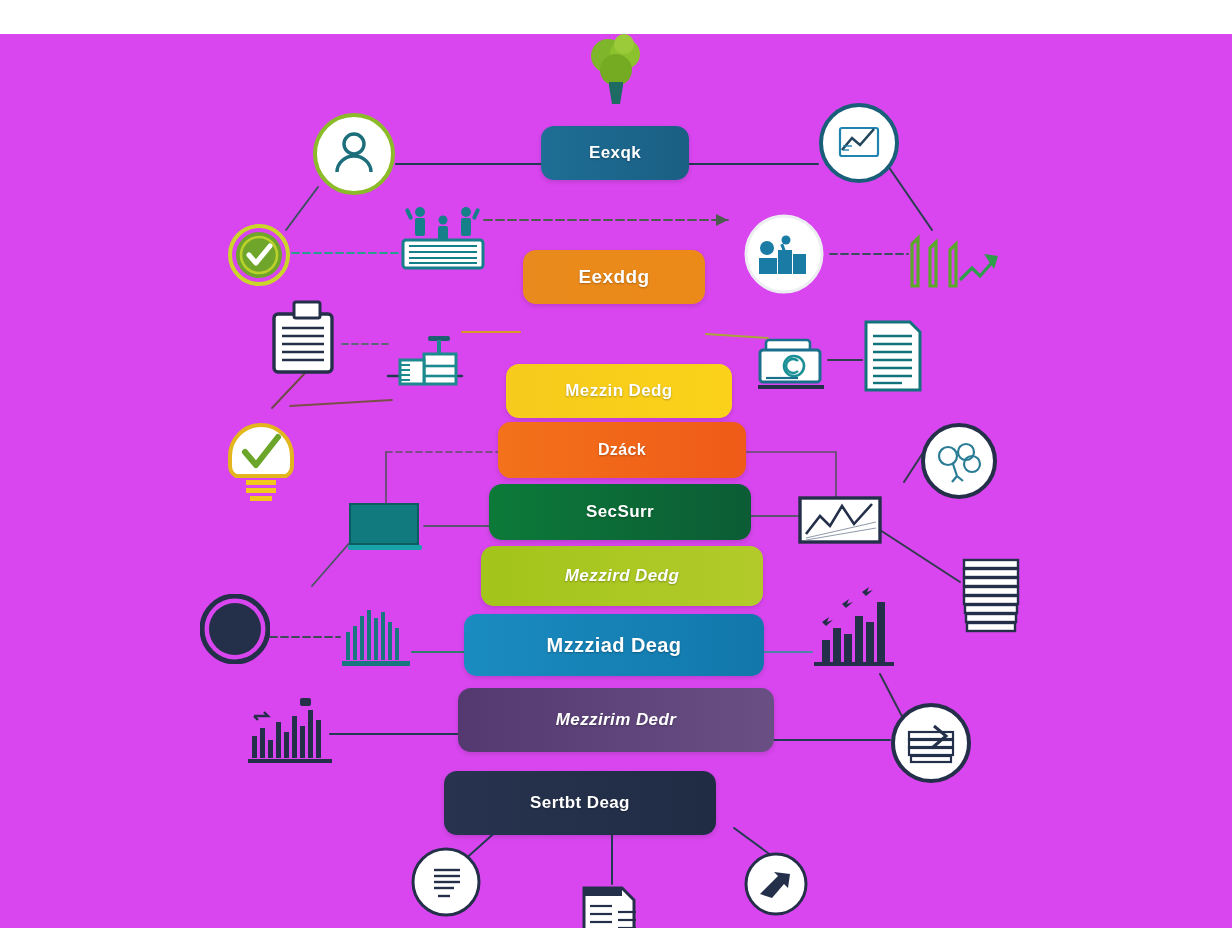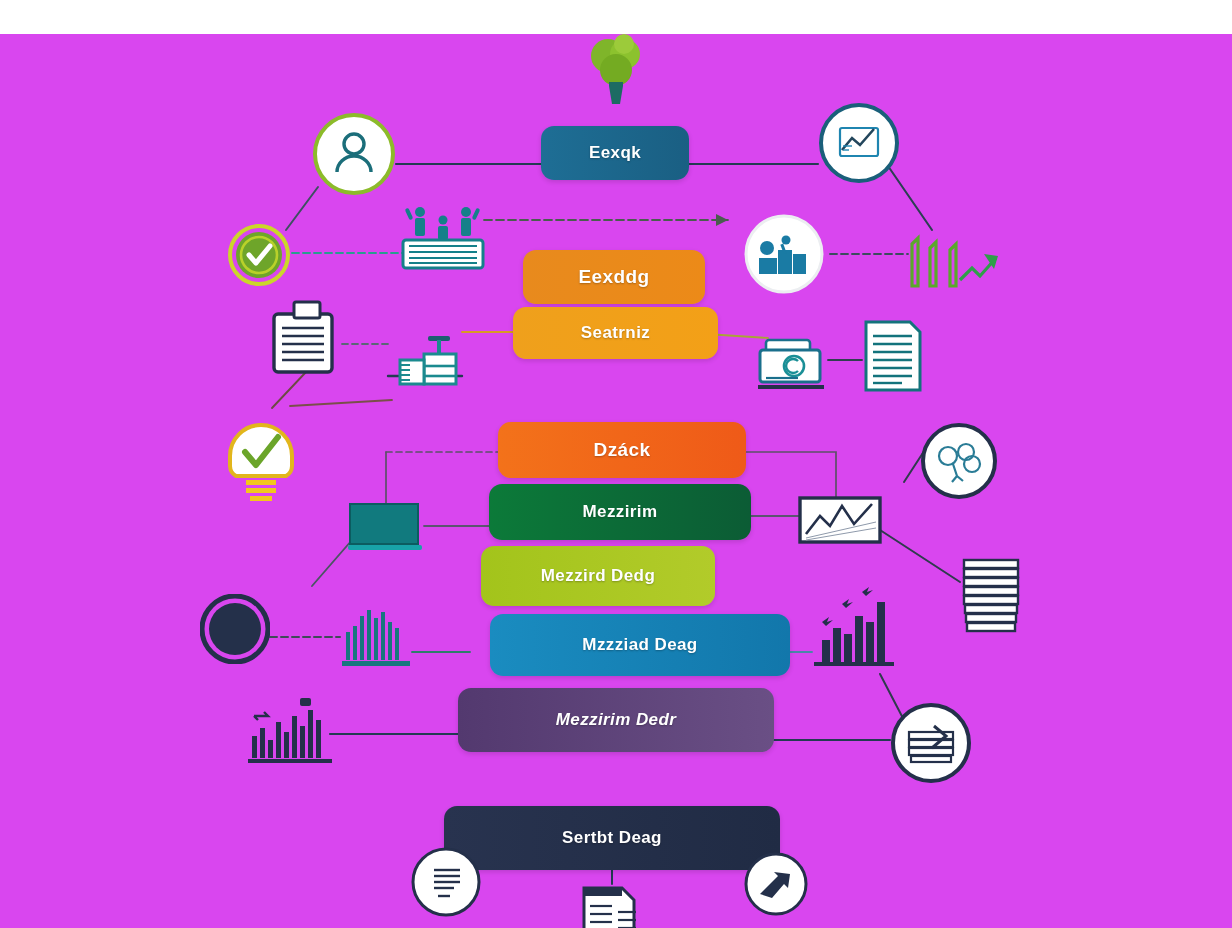--- a/index.html
+++ b/index.html
@@ -82,39 +82,39 @@
       </g>
     </svg>
   </div>
 
   <div class="band" style="left: 541px; top: 92px; width: 148px; height: 54px; background: linear-gradient(90deg, rgb(30, 110, 149), rgb(26, 95, 131)); font-size: 17px;">
     <span>Eexqk</span>
   </div>
   <div class="band" style="left: 523px; top: 216px; width: 182px; height: 54px; background: linear-gradient(90deg, rgb(232, 138, 29), rgb(236, 138, 24)); font-size: 19px;">
     <span>Eexddg</span>
   </div>
-  <div class="band" style="left: 513px; top: 273px; width: 205px; height: 52px; background: linear-gradient(90deg, rgb(239, 160, 28), rgb(243, 160, 23)); font-size: 17px;">
-    <span>Seatrniz</span>
-  </div>
-  <div class="band" style="left: 498px; top: 388px; width: 248px; height: 56px; background: linear-gradient(90deg, rgb(243, 114, 26), rgb(239, 90, 24)); font-size: 19px;">
+  <div class="band" style="left: 506px; top: 330px; width: 226px; height: 54px; background: linear-gradient(90deg, rgb(246, 203, 28), rgb(251, 210, 25)); font-size: 17px;">
+    <span>Mezzin Dedg</span>
+  </div>
+  <div class="band" style="left: 498px; top: 388px; width: 248px; height: 56px; background: linear-gradient(90deg, rgb(243, 114, 26), rgb(239, 90, 24)); font-size: 16px;">
     <span>Dzáck</span>
   </div>
   <div class="band" style="left: 489px; top: 450px; width: 262px; height: 56px; background: linear-gradient(90deg, rgb(12, 122, 57), rgb(12, 92, 53)); font-size: 17px;">
-    <span>Mezzirim</span>
-  </div>
-  <div class="band" style="left: 481px; top: 512px; width: 234px; height: 60px; background: linear-gradient(90deg, rgb(163, 196, 27), rgb(178, 203, 42)); font-size: 17px;">
+    <span>SecSurr</span>
+  </div>
+  <div class="band" style="left: 481px; top: 512px; width: 282px; height: 60px; background: linear-gradient(90deg, rgb(163, 196, 27), rgb(178, 203, 42)); font-size: 17px; font-style: italic;">
     <span>Mezzird Dedg</span>
   </div>
-  <div class="band" style="left: 490px; top: 580px; width: 300px; height: 62px; background: linear-gradient(90deg, rgb(26, 140, 192), rgb(18, 119, 171)); font-size: 17px;">
+  <div class="band" style="left: 464px; top: 580px; width: 300px; height: 62px; background: linear-gradient(90deg, rgb(26, 140, 192), rgb(18, 119, 171)); font-size: 20px;">
     <span>Mzzziad Deaɡ</span>
   </div>
   <div class="band" style="left: 458px; top: 654px; width: 316px; height: 64px; background: linear-gradient(90deg, rgb(83, 57, 111), rgb(106, 79, 133)); font-size: 17px; font-style: italic;">
     <span>Mezzirim Dedr</span>
   </div>
-  <div class="band" style="left: 444px; top: 772px; width: 336px; height: 64px; background: linear-gradient(90deg, rgb(40, 51, 79), rgb(32, 43, 68)); font-size: 17px; text-align: center;">
+  <div class="band" style="left: 444px; top: 737px; width: 272px; height: 64px; background: linear-gradient(90deg, rgb(40, 51, 79), rgb(32, 43, 68)); font-size: 17px; text-align: center;">
     <span>Sertbt Deaɡ</span>
   </div>
 
   <div class="icon-wrap" style="left:312px;top:78px;width:84px;height:84px;">
     <svg viewBox="0 0 84 84" width="84" height="84">
       <circle cx="42" cy="42" r="39" fill="#fff" stroke="#8cbb2a" stroke-width="4"></circle>
       <circle cx="42" cy="32" r="10" fill="none" stroke="#1b6e7a" stroke-width="3.4"></circle>
       <path d="M25 60 a17 16 0 0 1 34 0" fill="none" stroke="#1b6e7a" stroke-width="3.4"></path>
     </svg>
   </div>

